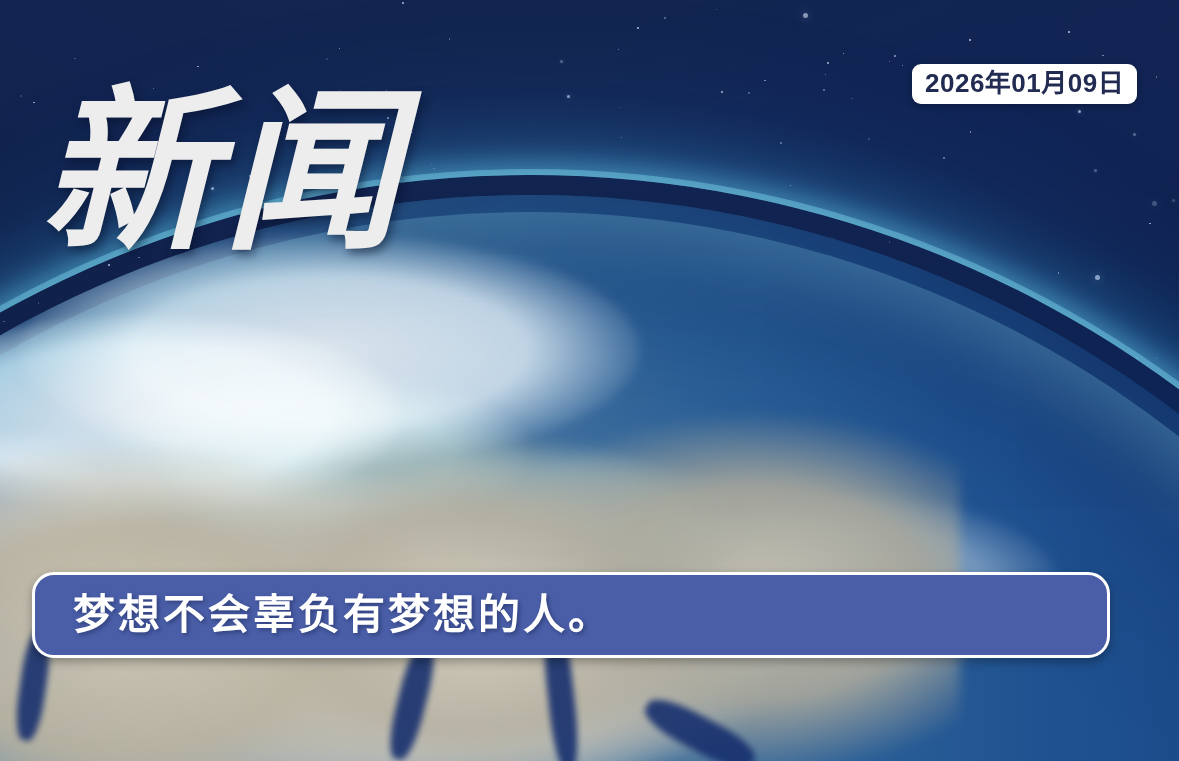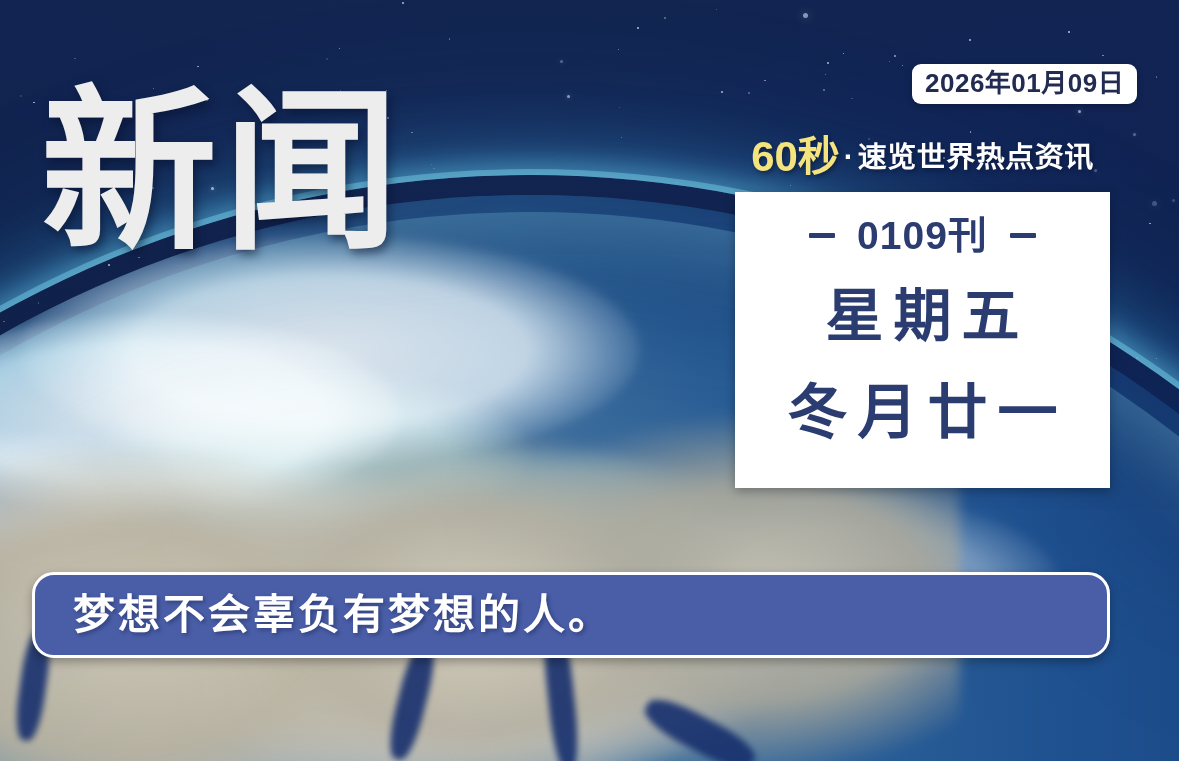--- a/index.html
+++ b/index.html
@@ -163,20 +163,21 @@
   }
   .title-line2 {
     margin-top: -6px;
     margin-left: -14px;
     font-size: 176px;
     font-weight: 900;
     color: #ededed;
     letter-spacing: 6px;
     text-shadow: 3px 5px 10px rgba(6,14,40,.50);
     white-space: nowrap;
+    font-style: italic;
   }
 
   
   .tagline {
     position: absolute;
     left: 735px; top: 136px;
     width: 375px;
     text-align: center;
     white-space: nowrap;
     line-height: 1;
@@ -482,31 +483,19 @@
   <div class="water-slash" style="left:640px; bottom:10px;  width:120px; height:34px;  transform:rotate(28deg);"></div>
   <div class="water-slash" style="left:20px;  bottom:20px;  width:26px;  height:110px; transform:rotate(8deg);"></div>
 
 
   <div class="date-badge">2026年01月09日</div>
 
   <div class="title-block">
     <div class="title-line2">新闻</div>
   </div>
 
-  <div class="tagline">
-    <span class="sec">60秒</span><span class="dot">·</span><span class="desc">速览世界热点资讯</span>
-  </div>
-
-  <div class="info-card">
-    <div class="issue-row">
-      <span class="issue-dash"></span>
-      <span>0109刊</span>
-      <span class="issue-dash"></span>
-    </div>
-    <div class="weekday">星期五</div>
-    <div class="lunar">冬月廿一</div>
-  </div>
+
 
   <div class="quote-bar">
     <div class="quote-text">梦想不会辜负有梦想的人。</div>
   </div>
 
 </div>
 
 </body></html>

